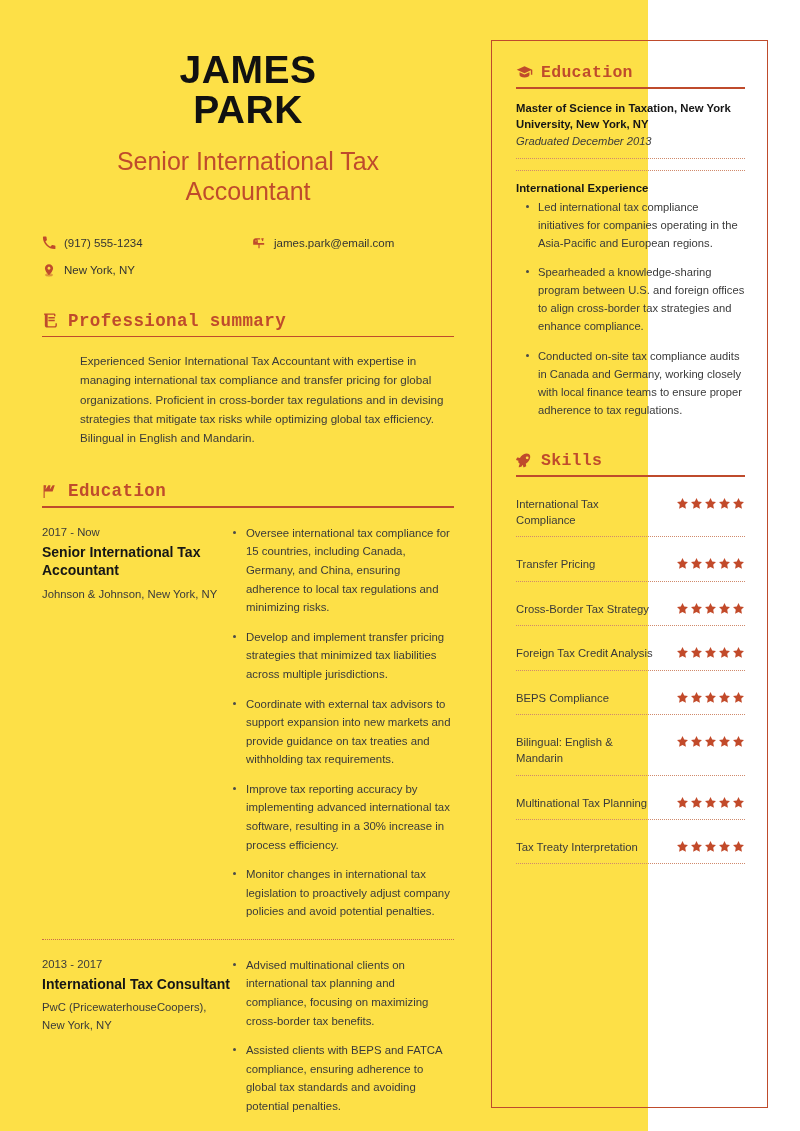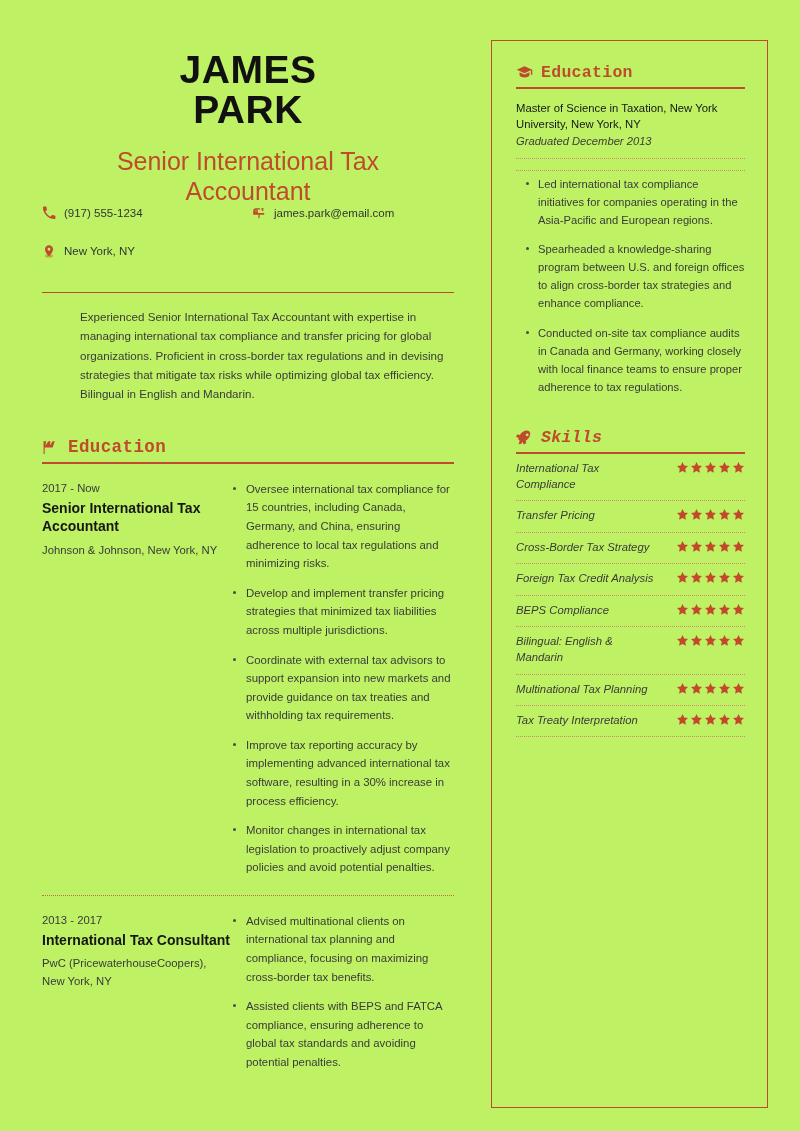--- a/index.html
+++ b/index.html
@@ -9,23 +9,23 @@
     height: 1131px;
     background: #ffffff;
     font-family: "Liberation Sans", sans-serif;
     color: #2b2b2b;
     position: relative;
     overflow: hidden;
   }
 
   .page {
     position: relative;
-    width: 800px;
+    width: 648px;
     height: 1131px;
-    background: #bef264;
+    background: #fde047;
   }
 
   
   .left-col {
     position: absolute;
     left: 42px;
     top: 30px;
     width: 412px;
   }
 
@@ -44,23 +44,24 @@
     margin-top: 16px;
     font-size: 25px;
     line-height: 1.2;
     color: #bf4b2c;
     text-align: center;
     padding: 0 22px;
   }
 
   
   .contact-grid {
+    margin-top: 30px;
     display: grid;
     grid-template-columns: 210px 1fr;
-    row-gap: 24px;
+    row-gap: 13px;
     font-size: 11.5px;
     color: #333;
   }
   .contact-item {
     display: flex;
     align-items: center;
     gap: 8px;
   }
   .contact-item .ico {
     width: 14px;
@@ -178,21 +179,21 @@
   .r-sec-head .hico svg { display: block; width: 17px; height: 17px; fill: #bf4b2c; }
   .r-sec-rule {
     height: 1.6px;
     background: #bf4b2c;
     margin-top: 5px;
   }
 
   .edu-item { padding-top: 11px; }
   .edu-degree {
     font-size: 11.3px;
-    font-weight: normal;
+    font-weight: bold;
     color: #161616;
     line-height: 1.46;
   }
   .edu-grad {
     font-size: 11.2px;
     font-style: italic;
     color: #3c3c3c;
     margin-top: 2px;
   }
   .r-dotted {
@@ -226,27 +227,27 @@
     content: "";
     position: absolute;
     left: 1px;
     top: 7px;
     width: 3px;
     height: 3px;
     border-radius: 50%;
     background: #4a4a4a;
   }
 
-  .skills-head-wrap { margin-top: 32px; font-style: italic; }
+  .skills-head-wrap { margin-top: 32px; }
   .skill-row {
     display: flex;
     align-items: flex-start;
     justify-content: space-between;
     gap: 8px;
-    padding-top: 6px;
+    padding-top: 19px;
   }
   .skill-name {
     font-size: 11.3px;
     line-height: 1.45;
     color: #3a3a3a;
     max-width: 140px;
   }
   .stars {
     display: flex;
     gap: 1px;
@@ -301,20 +302,28 @@
           <svg viewBox="0 0 24 24">
               <path d="M12 2C8.1 2 5 5.1 5 9c0 4.6 5.6 10.7 6.2 11.4.4.4 1.1.4 1.5 0C13.4 19.7 19 13.6 19 9c0-3.9-3.1-7-7-7zm0 9.5c-1.4 0-2.5-1.1-2.5-2.5S10.6 6.5 12 6.5 14.5 7.6 14.5 9 13.4 11.5 12 11.5z"></path>
               <ellipse cx="12" cy="20.5" rx="6" ry="1.6" fill="none" stroke="#bf4b2c" stroke-width="1.2"></ellipse>
             </svg>
         </span>
         <span>New York, NY</span>
       </div>
     </div>
 
     <div class="sec-wrap">
+      <div class="sec-head">
+        <span class="hico">
+          <svg viewBox="0 0 24 24">
+              <path d="M5 2h12c1.1 0 2 .9 2 2v2h-2V4H7.8c.1.3.2.6.2 1v14c0 .6.4 1 1 1h9c.6 0 1-.4 1-1v-3h2v3c0 1.7-1.3 3-3 3H7c-1.7 0-3-1.3-3-3V5c0-.5-.4-1-1-1V2h2zm4 5h9v2H9V7zm0 4h9v2H9v-2z"></path>
+            </svg>
+        </span>
+        <span>Professional summary</span>
+      </div>
       <div class="sec-rule"></div>
       <p class="summary-text">Experienced Senior International Tax Accountant with expertise in managing international tax compliance and transfer pricing for global organizations. Proficient in cross-border tax regulations and in devising strategies that mitigate tax risks while optimizing global tax efficiency. Bilingual in English and Mandarin.</p>
     </div>
 
     <div class="sec-wrap">
       <div class="sec-head">
         <span class="hico">
           <svg viewBox="0 0 24 24">
               <path d="M3 3h3l-1 6 4-6h3l-1 6 4-6h3l-3 9H3l0-9z"></path>
               <path d="M2.2 3h1.6v18H2.2z"></path>
@@ -371,20 +380,21 @@
       <div class="r-sec-rule"></div>
 
       <div class="edu-item">
         <div class="edu-degree">Master of Science in Taxation, New York University, New York, NY</div>
         <div class="edu-grad">Graduated December 2013</div>
       </div>
       <hr class="r-dotted">
 
       <hr class="r-dotted">
 
+      <div class="intl-title">International Experience</div>
       <ul class="intl-bullets">
         <li>Led international tax compliance initiatives for companies operating in the Asia-Pacific and European regions.</li>
         <li>Spearheaded a knowledge-sharing program between U.S. and foreign offices to align cross-border tax strategies and enhance compliance.</li>
         <li>Conducted on-site tax compliance audits in Canada and Germany, working closely with local finance teams to ensure proper adherence to tax regulations.</li>
       </ul>
     </div>
 
     <div class="skills-head-wrap">
       <div class="r-sec-head">
         <span class="hico">

